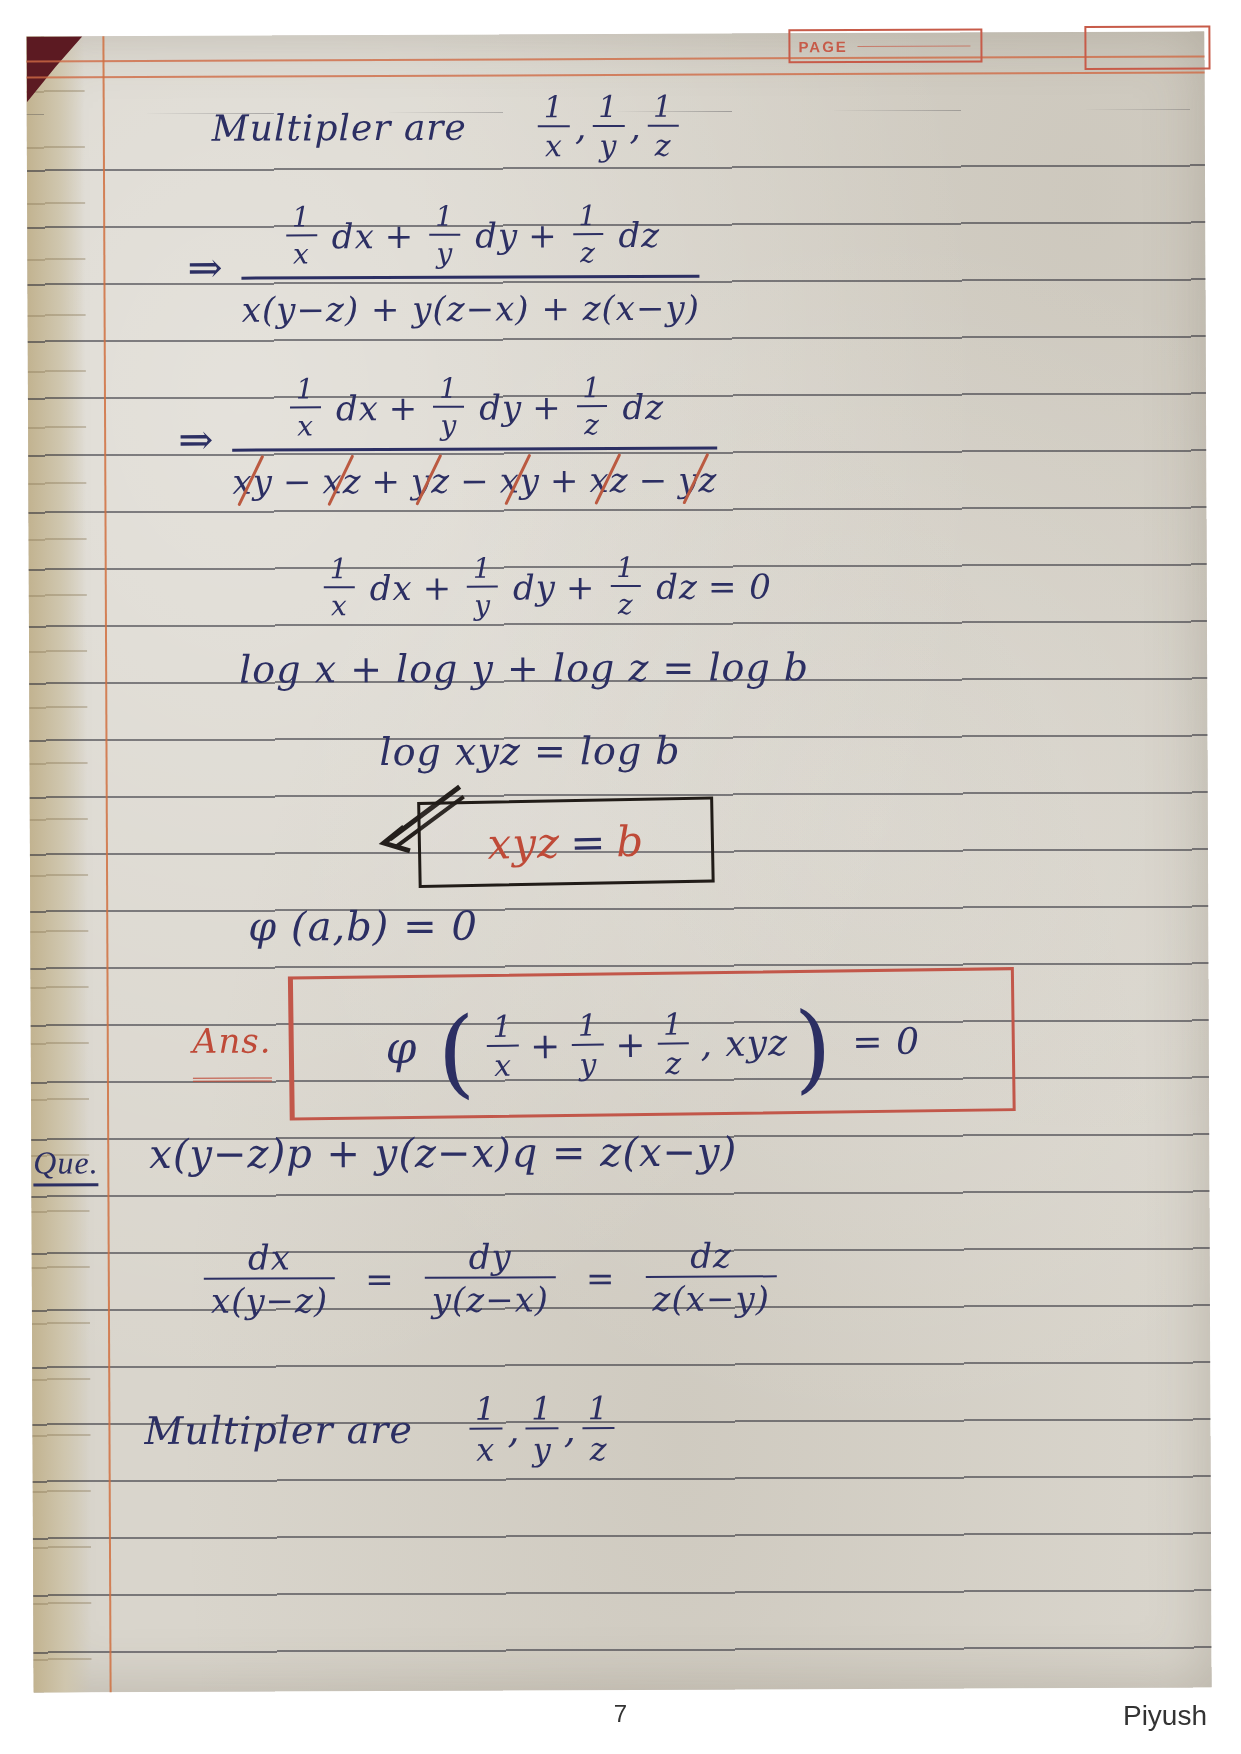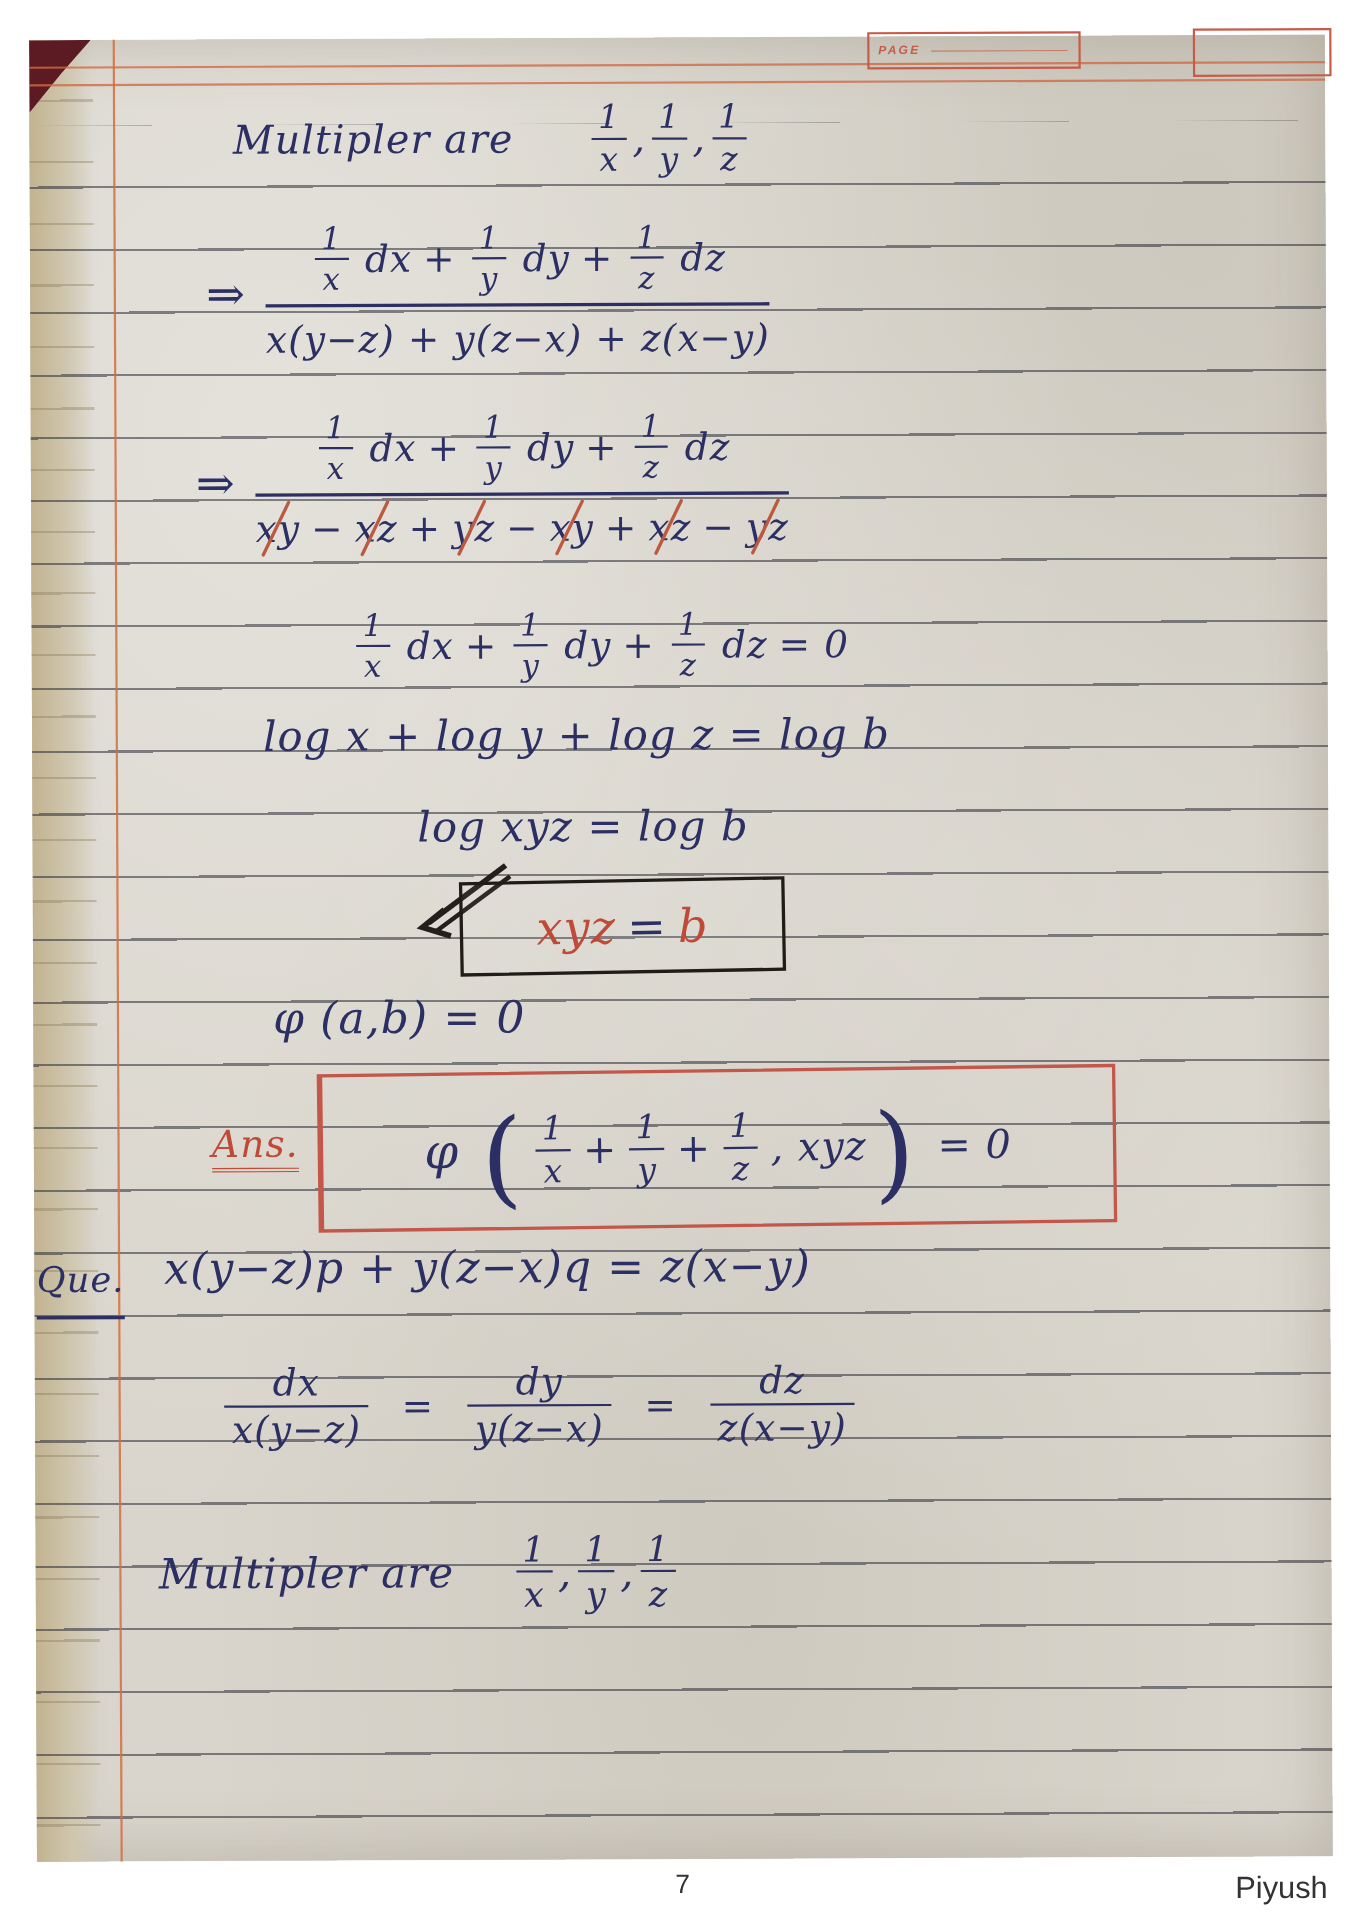--- a/index.html
+++ b/index.html
@@ -25,46 +25,46 @@
   .page-edge{position:absolute;left:0;top:0;bottom:0;width:58px;
     background:linear-gradient(to right,#c2b390,#cfc6ae 55%,rgba(207,198,174,0));}
   .page-edge:after{content:"";position:absolute;inset:0;
     background:repeating-linear-gradient(to bottom,transparent 0 54px,rgba(130,112,78,.35) 54px 56px);}
   .corner-dark{position:absolute;left:0;top:0;width:56px;height:66px;background:#5c1a22;
     clip-path:polygon(0 0,100% 0,52% 46%,0 100%);}
 
   
   .page-box{position:absolute;left:762px;top:-4px;width:182px;height:30px;
     border:2px solid #c75b49;display:flex;align-items:center;padding-left:8px;}
-  .page-box .lbl{color:#c75b49;font-size:11px;letter-spacing:2px;font-weight:bold;font-style:italic;}
+  .page-box .lbl{color:#c75b49;font-size:15px;letter-spacing:2px;font-weight:bold;}
   .page-box .fill-line{flex:1;height:1px;background:#c75b49;margin:0 10px;opacity:.7;}
   .date-box{position:absolute;left:1058px;top:-6px;width:122px;height:40px;border:2px solid #c75b49;}
 
   
   .hw{font-family:"DejaVu Serif",serif;font-style:italic;color:#2c2f63;position:absolute;
       white-space:nowrap;letter-spacing:1px;}
   .row{display:flex;align-items:center;}
   .frac{display:inline-flex;flex-direction:column;align-items:center;vertical-align:middle;margin:0 4px;}
   .fr-n{display:block;line-height:1;padding:0 7px 3px;}
   .fr-d{display:block;line-height:1;border-top:2.5px solid currentColor;padding:4px 7px 0;}
   .bigfrac{display:inline-flex;flex-direction:column;align-items:center;}
   .bf-num{display:flex;align-items:center;gap:10px;padding:0 14px 8px;}
   .bf-den{border-top:3px solid #2c2f63;padding-top:10px;display:flex;align-items:center;gap:10px;}
   .arrow-g{font-style:normal;font-size:42px;margin-right:18px;}
   .struck{position:relative;display:inline-block;}
   .struck:after{content:"";position:absolute;left:42%;top:-22%;width:3px;height:140%;
     background:#bb5a41;transform:rotate(26deg);border-radius:2px;}
   .black-box{border:3px solid #211c18;transform:rotate(-0.8deg);
     display:flex;align-items:center;justify-content:center;gap:10px;background:rgba(255,255,255,.05);}
   .ink-red{color:#bf4a38;}
-  .ans-label{color:#bf4a38;border-bottom:4px double #bf4a38;padding-bottom:1px;}
+  .ans-label{color:#bf4a38;border-bottom:4px double #bf4a38;padding-bottom:17px;}
   .ans-box{border:3px solid #c2574a;border-left-width:5px;transform:rotate(-0.5deg);
     display:flex;align-items:center;justify-content:center;gap:6px;}
   .bigparen{font-style:normal;font-weight:300;font-size:96px;line-height:0;transform:translateY(6px);}
-  .que-label{border-bottom:3px solid #2c2f63;padding-bottom:14px;}
+  .que-label{border-bottom:3px solid #2c2f63;padding-bottom:2px;font-family:Liberation Serif, serif;}
 
   
   .footer-num{position:absolute;left:0;right:0;top:1700px;text-align:center;
     font-size:24px;color:#333;}
   .footer-author{position:absolute;right:34px;top:1700px;font-size:28px;color:#333;}
 </style>
 </head>
 <body>
 
 <div class="paper">

